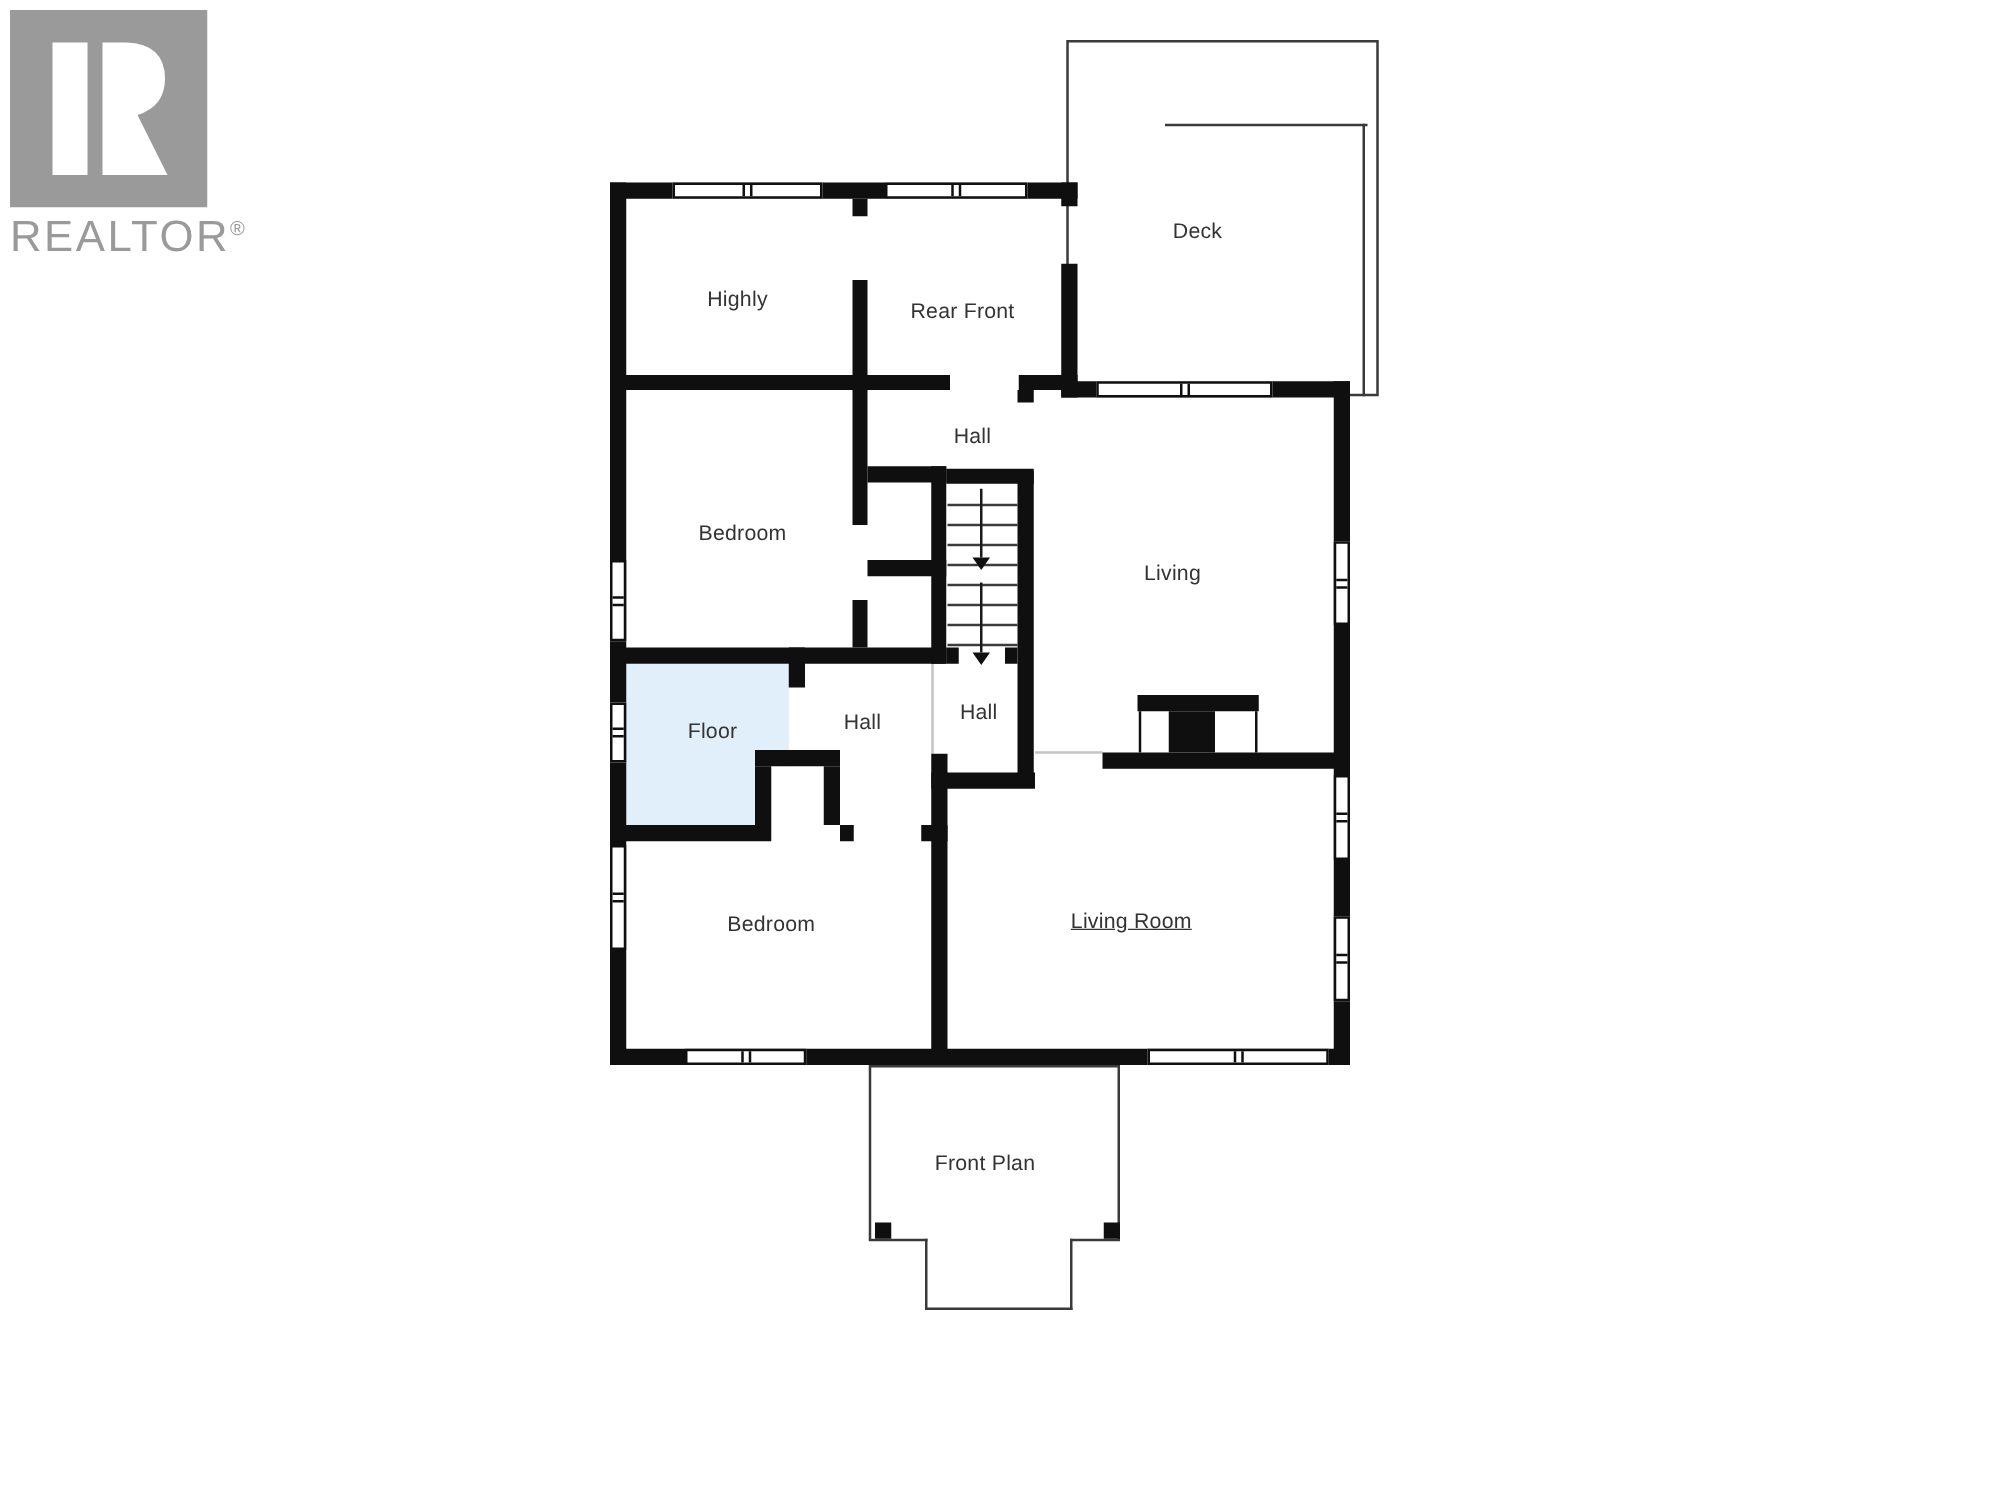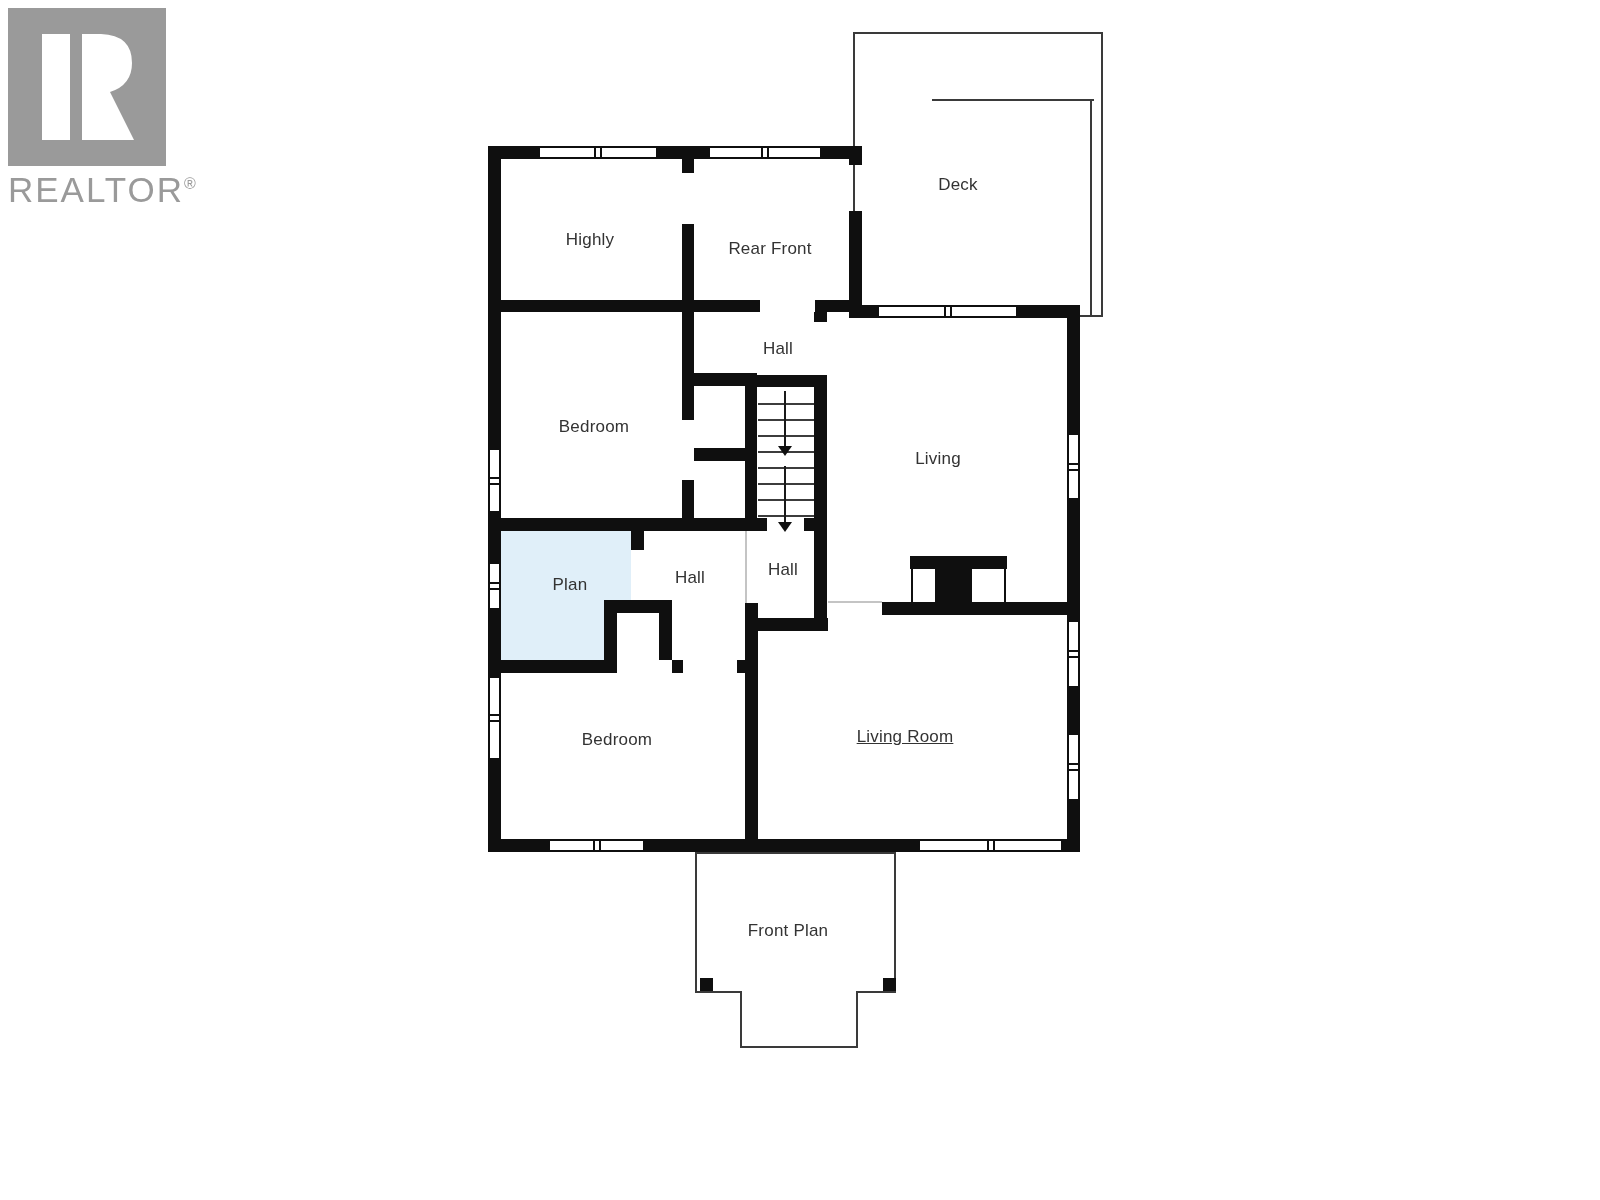--- a/index.html
+++ b/index.html
@@ -165,21 +165,21 @@
       <div class="dhA"></div>
       <div class="dhB"></div>
     </div>
 
   <div class="room-label" style="left:590px;top:240px;">Highly</div>
   <div class="room-label" style="left:770px;top:249px;">Rear Front</div>
   <div class="room-label" style="left:958px;top:185px;">Deck</div>
   <div class="room-label" style="left:778px;top:349px;">Hall</div>
   <div class="room-label" style="left:594px;top:427px;">Bedroom</div>
   <div class="room-label" style="left:938px;top:459px;">Living</div>
-  <div class="room-label" style="left:570px;top:585px;">Plan</div>
+  <div class="room-label" style="left:570px;top:585px;">Floor</div>
   <div class="room-label" style="left:690px;top:578px;">Hall</div>
   <div class="room-label" style="left:783px;top:570px;">Hall</div>
   <div class="room-label" style="left:617px;top:740px;">Bedroom</div>
   <div class="room-label" style="left:905px;top:737px;text-decoration:underline;">Living Room</div>
   <div class="room-label" style="left:788px;top:931px;">Front Plan</div>
 
 
 </div>
 
 </body></html>

